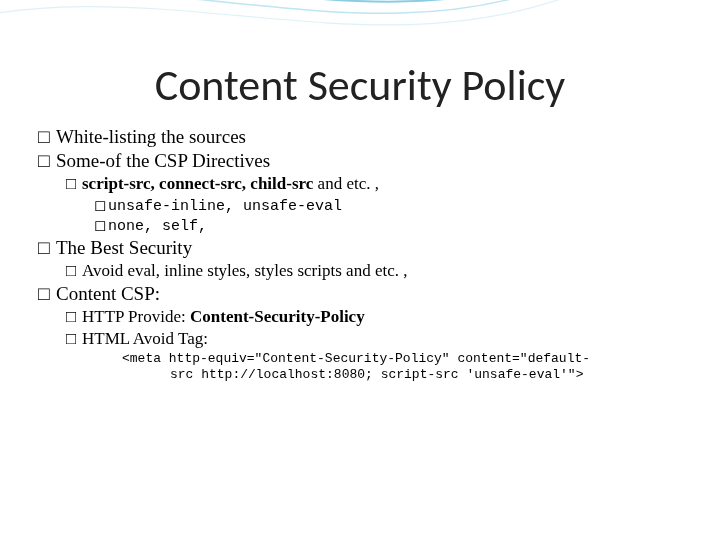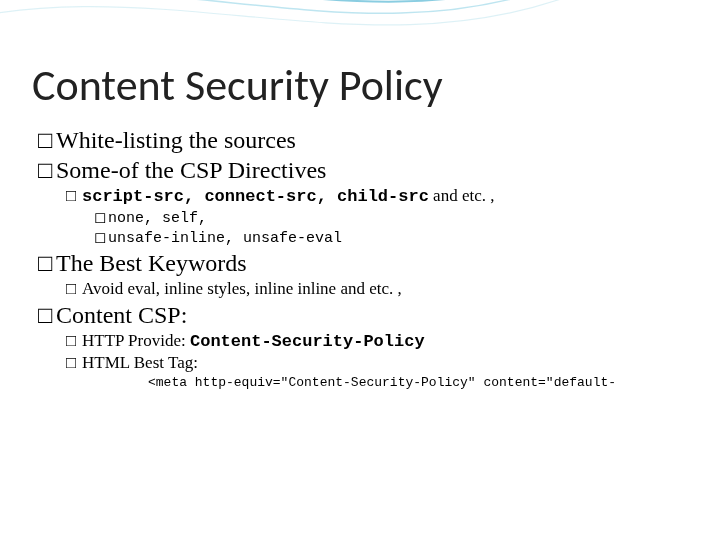--- a/index.html
+++ b/index.html
@@ -22,33 +22,34 @@
   .content{
     position:relative;
     padding:58px 32px 0 32px;
   }
   h1.title{
     font-family:Calibri,Arial,sans-serif;
     font-weight:400;
     font-size:44px;
     margin:0 0 14px 0;
     color:#222;
+    text-align:center;
   }
-  .lvl1{font-size:24px;margin:2px 0 2px 6px}
+  .lvl1{font-size:19px;margin:2px 0 2px 6px}
   .lvl2{font-size:17px;margin:2px 0 2px 34px}
   .lvl3{font-size:15px;margin:1px 0 1px 62px}
   .sq{font-family:Arial,sans-serif;display:inline-block;width:18px}
   .sq2{font-family:Arial,sans-serif;display:inline-block;width:16px}
   .sq3{font-family:Arial,sans-serif;display:inline-block;width:14px}
-  .mono{font-family:Liberation Mono, monospace;font-weight:bold}
+  .mono{font-family:Liberation Serif, serif;font-weight:bold}
   .mono-plain{font-family:'Courier New',Courier,monospace}
   .meta-block{
     font-family:'Courier New',Courier,monospace;
     font-size:13px;
-    margin:2px 0 0 116px;
+    margin:2px 0 0 90px;
     line-height:1.25;
   }
   .meta-indent{padding-left:48px;display:block}
 </style>
 </head>
 <body>
 
 <div class="decor">
   <svg viewBox="0 0 900 200" preserveAspectRatio="none">
     <path d="M0,150 C200,60 420,200 650,110 C770,65 860,100 900,90" fill="none" stroke="#2aa4c9" stroke-width="2" opacity="0.55"></path>
@@ -65,39 +66,40 @@
     <span class="sq">□ </span><span>White-listing the sources</span>
   </div>
 
   <div class="lvl1">
     <span class="sq">□ </span><span>Some-of the CSP Directives</span>
   </div>
   <div class="lvl2">
     <span class="sq2">□ </span><span class="mono">script-src, connect-src, child-src</span><span> and etc. ,</span>
   </div>
   <div class="lvl3">
-    <span class="sq3">◻ </span><span class="mono-plain">none, self,</span>
+    <span class="sq3">◻ </span><span class="mono-plain">unsafe-inline, unsafe-eval</span>
   </div>
   <div class="lvl3">
-    <span class="sq3">◻ </span><span class="mono-plain">unsafe-inline, unsafe-eval</span>
+    <span class="sq3">◻ </span><span class="mono-plain">none, self,</span>
   </div>
 
   <div class="lvl1">
-    <span class="sq">□ </span><span>The Best Keywords</span>
+    <span class="sq">□ </span><span>The Best Security</span>
   </div>
   <div class="lvl2">
-    <span class="sq2">□ </span><span>Avoid eval, inline styles, inline inline and etc. ,</span>
+    <span class="sq2">□ </span><span>Avoid eval, inline styles, styles scripts and etc. ,</span>
   </div>
 
   <div class="lvl1">
     <span class="sq">□ </span><span>Content CSP:</span>
   </div>
   <div class="lvl2">
     <span class="sq2">□ </span><span>HTTP Provide: </span><span class="mono">Content-Security-Policy</span>
   </div>
   <div class="lvl2">
-    <span class="sq2">□ </span><span>HTML Best Tag:</span>
+    <span class="sq2">□ </span><span>HTML Avoid Tag:</span>
   </div>
   <div class="meta-block">
     <span>&lt;meta http-equiv="Content-Security-Policy" content="default-</span>
+    <span class="meta-indent">src http://localhost:8080; script-src 'unsafe-eval'"&gt;</span>
   </div>
 
 </div>
 
 </body></html>

